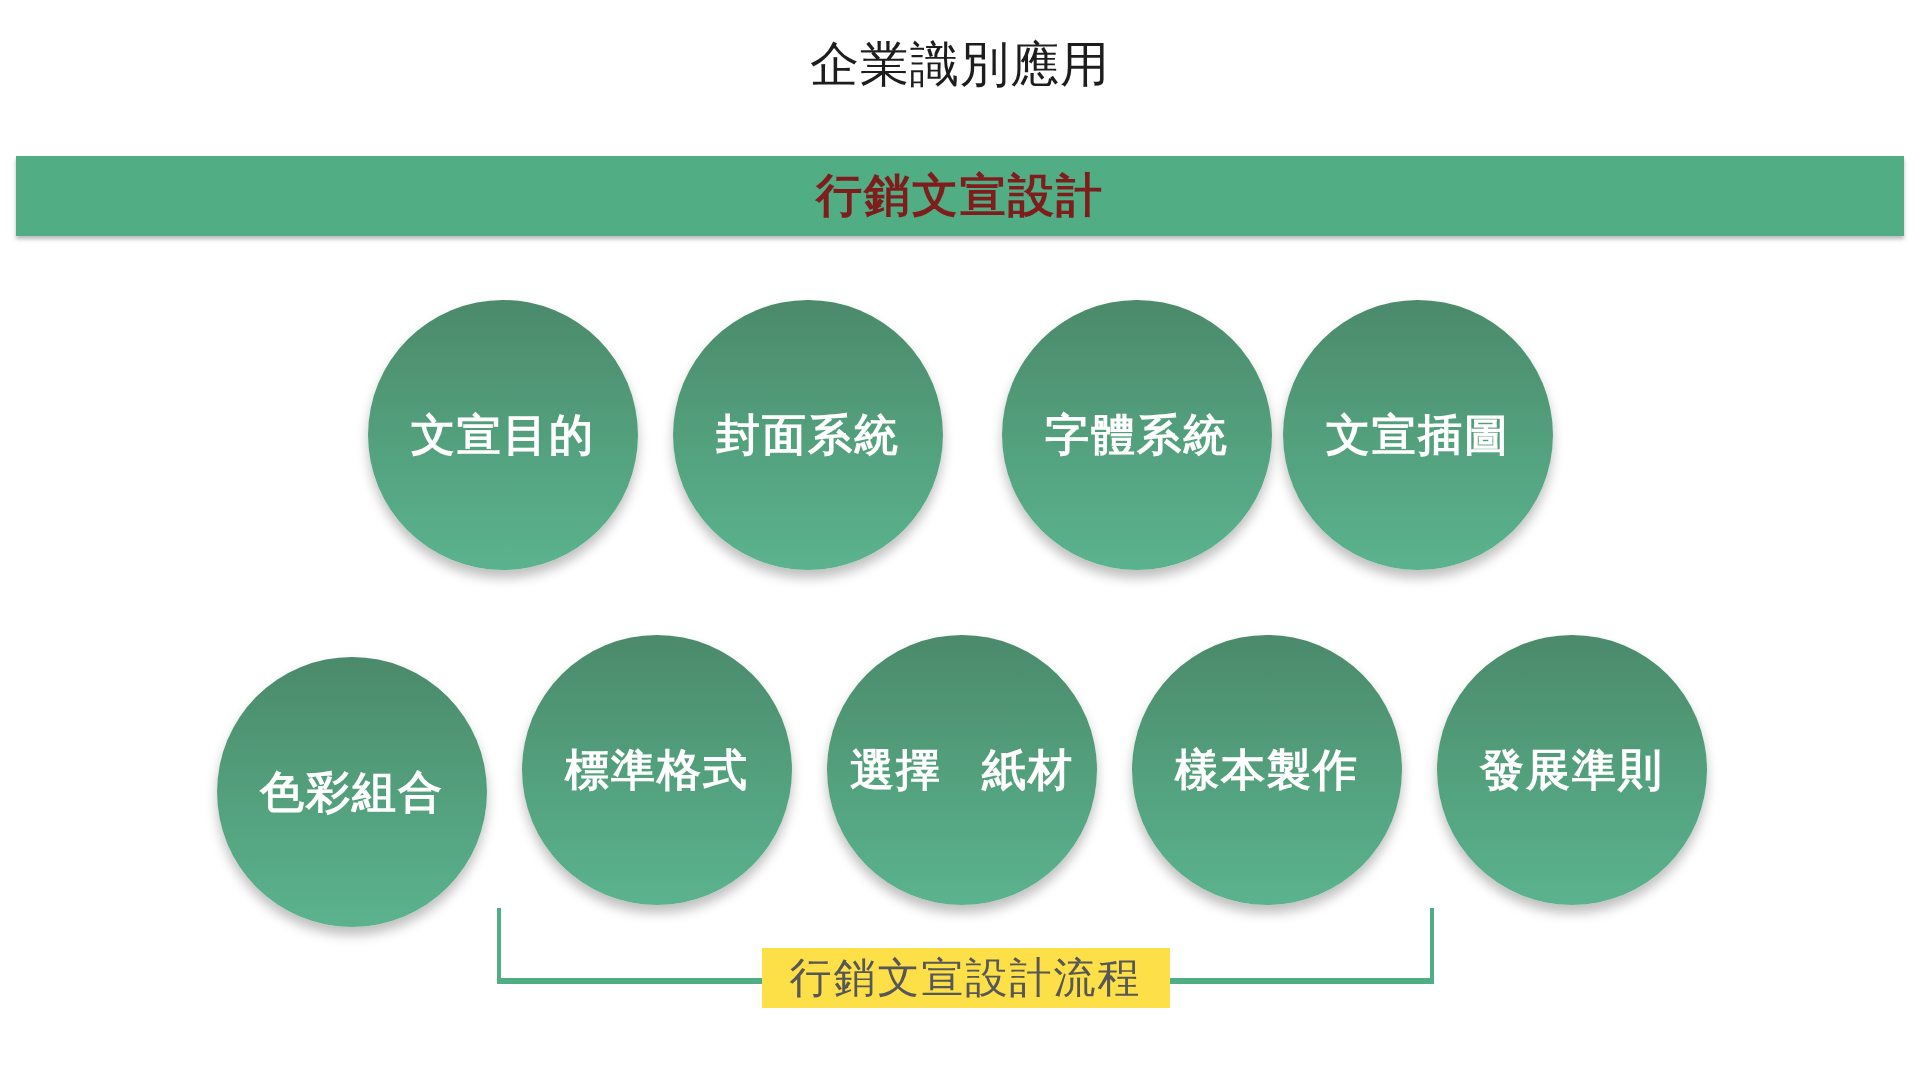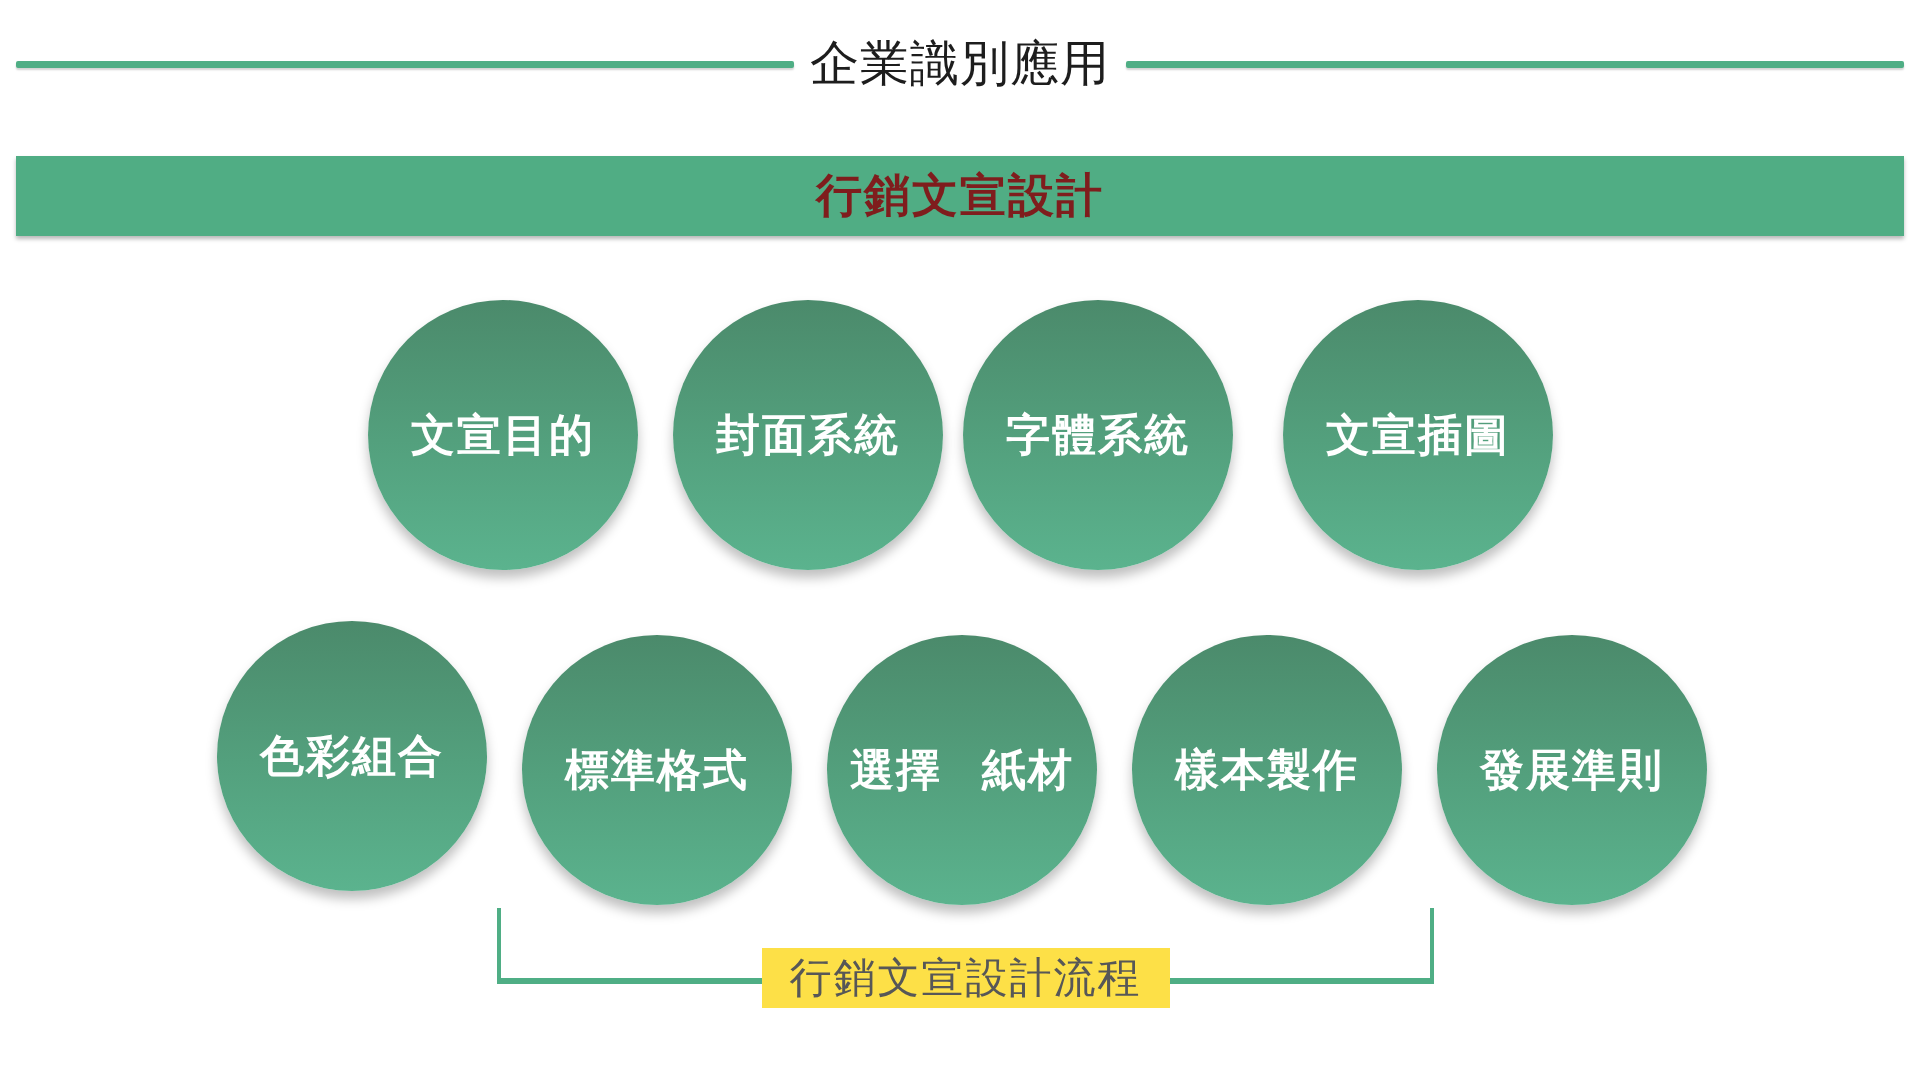--- a/index.html
+++ b/index.html
@@ -18,21 +18,21 @@
   .stage{
     position:relative;
     width:1920px;height:1080px;
     background:#ffffff;
     overflow:hidden;
   }
 
   
   .title-row{
     position:absolute;left:16px;right:16px;top:32px;height:64px;
-    display:flex;align-items:center;
+    display:flex;align-items:center;flex-direction:column;
   }
   .title-rule{
     flex:1;height:7px;background:var(--accent);border-radius:2px;
     box-shadow:0 2px 2px rgba(0,0,0,0.18);
   }
   .page-title{
     font-size:49px;font-weight:400;color:var(--title-color);
     padding:0 16px;white-space:nowrap;letter-spacing:1px;
   }
 
@@ -54,23 +54,23 @@
     box-shadow:0 8px 12px rgba(0,0,0,0.25);
     display:flex;flex-direction:row;align-items:center;justify-content:center;
     text-align:center;
   }
   .circle span{
     color:var(--circ-text);font-size:44px;font-weight:bold;
     line-height:64px;letter-spacing:2px;white-space:nowrap;
   }
   
   .r1c1{left:368px;top:300px;} .r1c2{left:673px;top:300px;}
-  .r1c3{left:963px;top:300px;} .r1c4{left:1283px;top:300px;}
+  .r1c3{left:1002px;top:300px;} .r1c4{left:1283px;top:300px;}
   
-  .r2c1{left:217px;top:621px;} .r2c2{left:522px;top:635px;}
+  .r2c1{left:217px;top:657px;} .r2c2{left:522px;top:635px;}
   .r2c3{left:827px;top:635px;gap:40px;} .r2c4{left:1132px;top:635px;}
   .r2c5{left:1437px;top:635px;}
 
   
   .bracket{
     position:absolute;left:497px;top:908px;width:937px;height:76px;
     border-left:4px solid var(--accent);
     border-right:4px solid var(--accent);
     border-bottom:6px solid var(--accent);
   }

